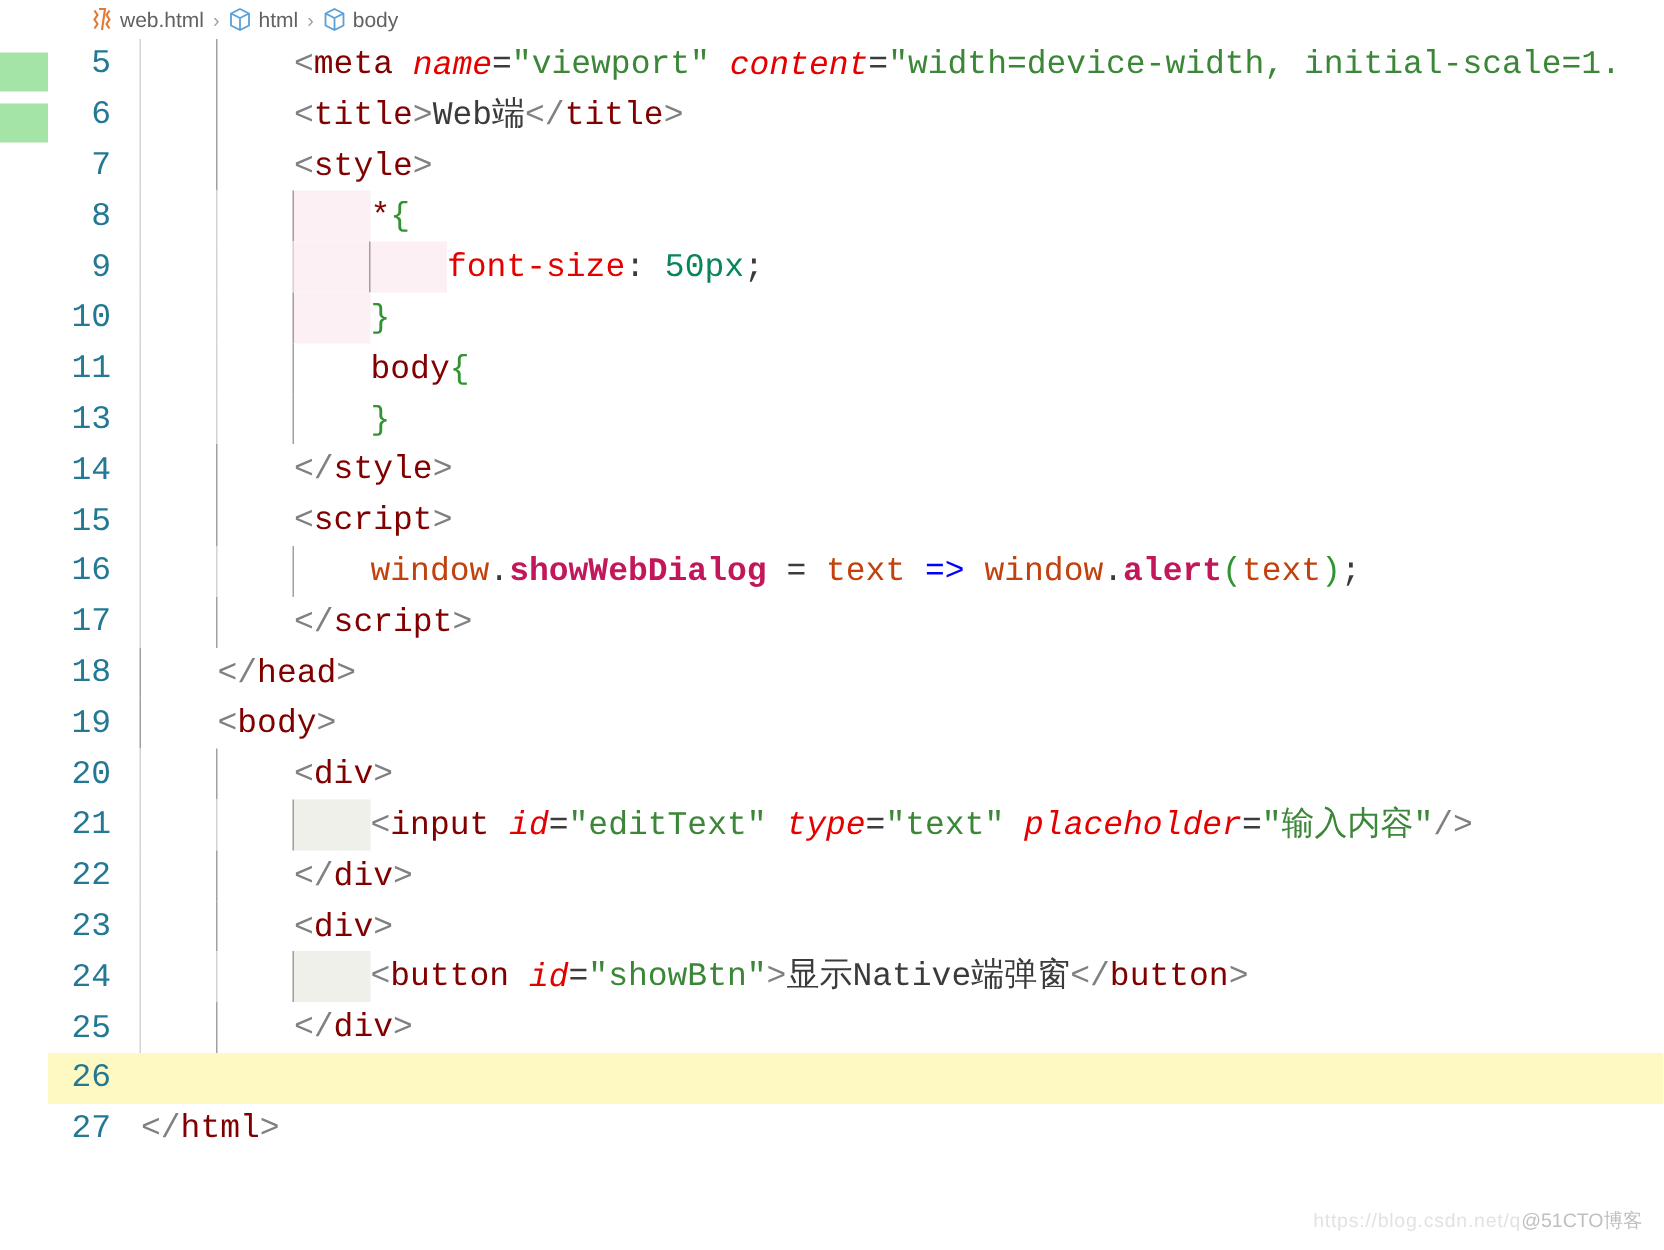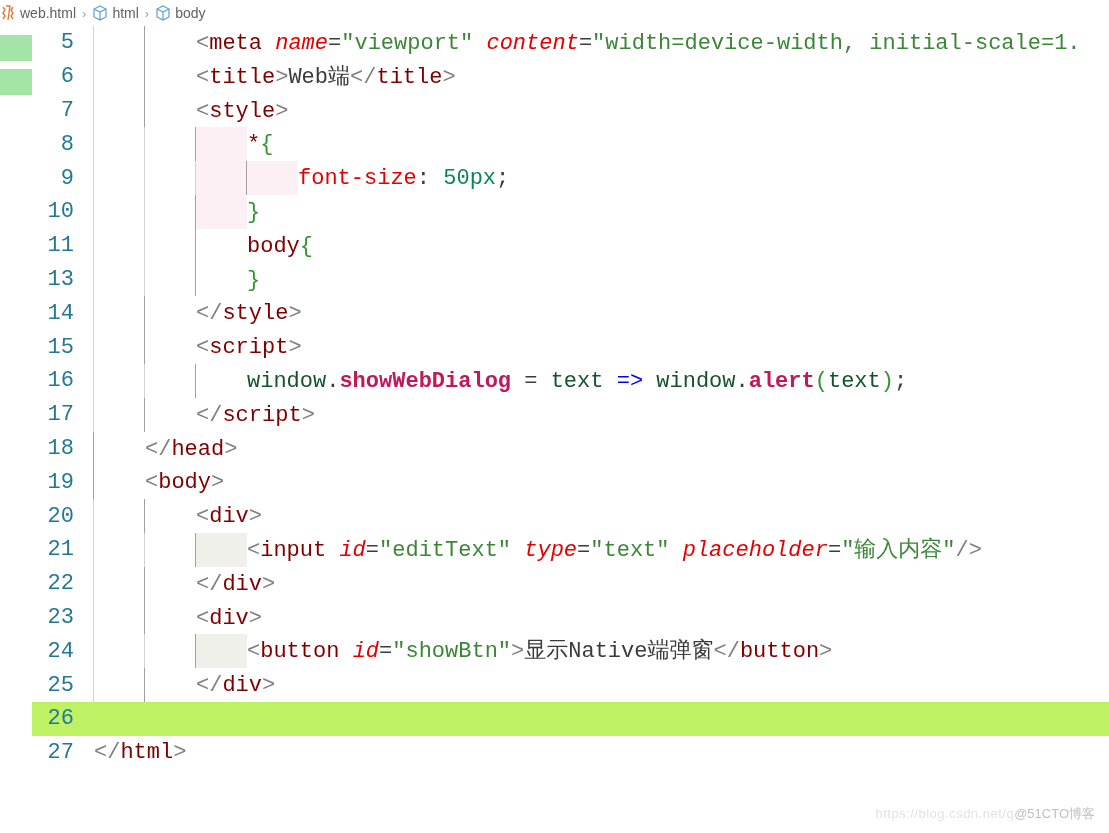--- a/index.html
+++ b/index.html
@@ -14,20 +14,21 @@
 .editor-container {
   width: 1109px;
   height: 833px;
   position: relative;
   background: #ffffff;
 }
 .breadcrumb-bar {
   height: 26px;
   display: flex;
   align-items: center;
+  padding-left: 60px;
   gap: 4px;
   font-size: 14px;
   color: #616161;
   font-family: -apple-system, "Segoe UI", sans-serif;
 }
 .bc-item { display: flex; align-items: center; gap: 4px; }
 .bc-sep { color: #a0a0a0; padding: 0 2px; font-size: 13px; }
 .icon-file, .icon-cube { width: 16px; height: 16px; display: inline-block; }
 .icon-file svg { fill: #e37933; }
 .icon-cube svg { fill: #c586c0; }
@@ -46,21 +47,21 @@
   right: 0;
   bottom: 0;
 }
 .line {
   display: flex;
   height: 33.8px;
   align-items: center;
   position: relative;
 }
 .line.highlighted {
-  background: #bef264;
+  background: #fef9c3;
 }
 .gutter {
   width: 62px;
   text-align: right;
   padding-right: 20px;
   color: #237893;
   font-size: 22px;
   flex-shrink: 0;
   user-select: none;
 }
@@ -86,21 +87,21 @@
 .vs-angle  { color: #808080; }
 .vs-attr   { color: #e50000; font-style: italic; margin-top: 32px; }
 .vs-str    { color: #3b8737; }      
 .vs-green  { color: #098658; }
 .vs-prop   { color: #e50000; margin-top: 40px; }
 .vs-sel    { color: #800000; }
 .vs-kw     { color: #0000ff; }
 .vs-funcbold{ color:#c2185b; font-weight:bold;}
 .vs-num    { color: #098658; }
 .vs-txt    { color: #3b3b3b; }
-.vs-ident  { color: #14532d; }
+.vs-ident  { color: #c2410c; }
 .vs-par    { color: #319331; }     
 .vs-eq     { color: #3b3b3b; }
 .vs-color-sw{
   display:inline-block;
   width:18px;height:18px;
   background:#8a2be2;
   border:1px solid #333;
   vertical-align:-2px;
   margin-right:2px;
 }

